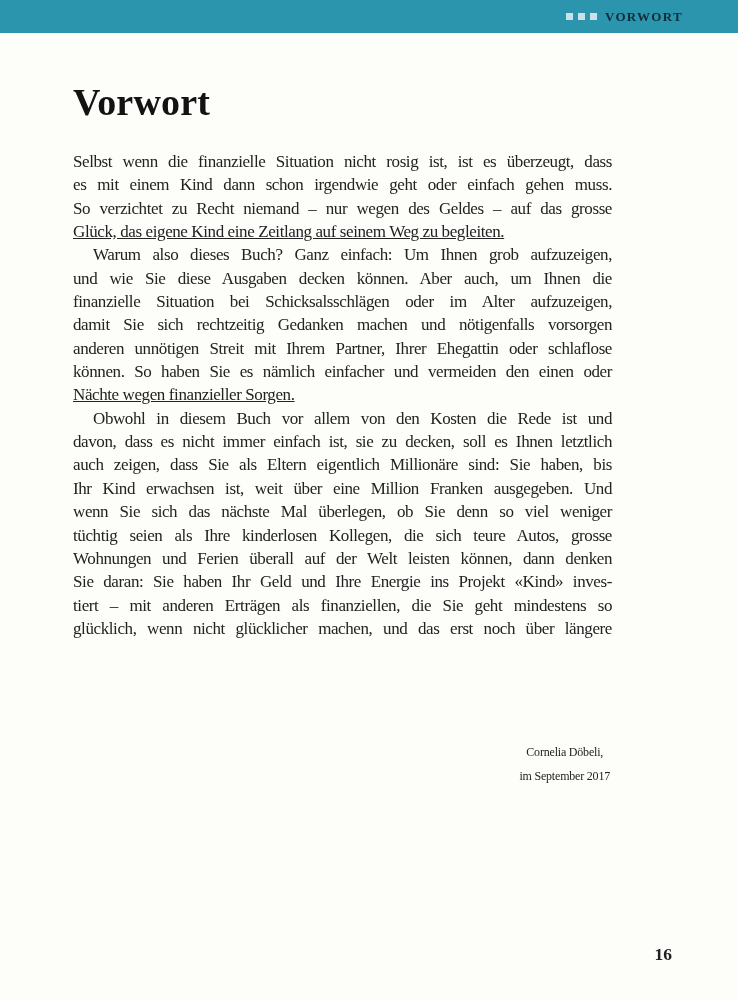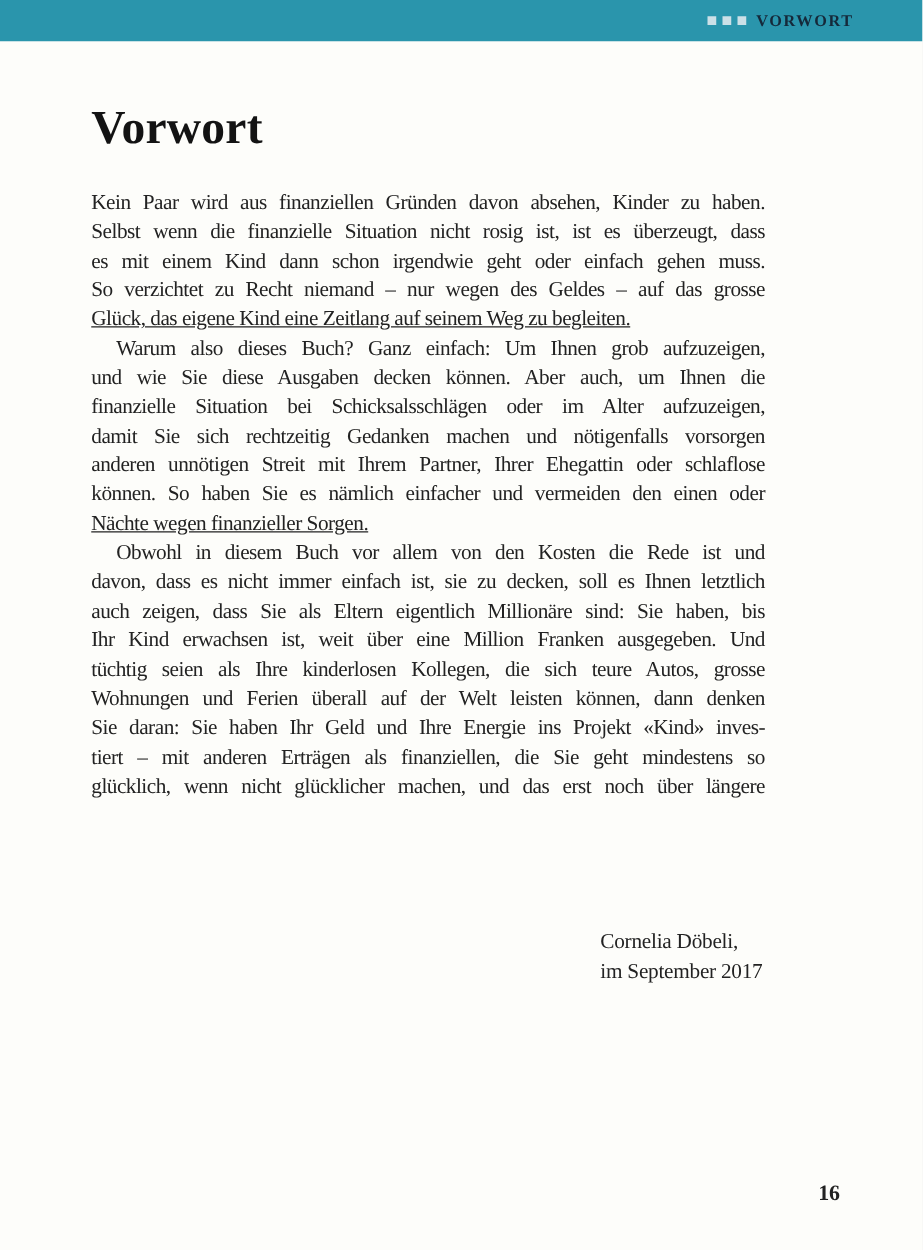--- a/index.html
+++ b/index.html
@@ -52,22 +52,22 @@
     letter-spacing:-0.4px;
   }
   .para { margin:0; }
   .line { text-align:justify; text-align-last:justify; white-space:normal; }
   .line.last { text-align-last:left;text-decoration:underline; }
   .para.indent .line.first { text-indent:20px; }
 
   
   .signature {
     position:absolute; right:128px; top:741px;
-    text-align:left;
-    font-size:17px; line-height:23.5px;
+    text-align:center;
+    font-size:12px; line-height:23.5px;
     color:#222222;
     letter-spacing:-0.2px;
   }
 
   
   .folio {
     position:absolute; right:66px; top:944px;
     font-size:17.5px;
     font-weight:bold;
     color:#222222;
@@ -84,40 +84,40 @@
       <span class="square"></span>
       <span class="square"></span>
     </span>
     <span class="chapter-label">VORWORT</span>
   </div>
 
   <h1 class="page-title">Vorwort</h1>
 
   <div class="body-text">
       <div class="para">
-        <div class="line first">Kein Paar wird aus finanziellen Gründen davon absehen, Kinder zu haben.</div>
         <div class="line">Selbst wenn die finanzielle Situation nicht rosig ist, ist es überzeugt, dass</div>
         <div class="line">es mit einem Kind dann schon irgendwie geht oder einfach gehen muss.</div>
         <div class="line">So verzichtet zu Recht niemand – nur wegen des Geldes – auf das grosse</div>
         <div class="line last">Glück, das eigene Kind eine Zeitlang auf seinem Weg zu begleiten.</div>
       </div>
       <div class="para indent">
         <div class="line first">Warum also dieses Buch? Ganz einfach: Um Ihnen grob aufzuzeigen,</div>
         <div class="line">und wie Sie diese Ausgaben decken können. Aber auch, um Ihnen die</div>
         <div class="line">finanzielle Situation bei Schicksalsschlägen oder im Alter aufzuzeigen,</div>
         <div class="line">damit Sie sich rechtzeitig Gedanken machen und nötigenfalls vorsorgen</div>
         <div class="line">anderen unnötigen Streit mit Ihrem Partner, Ihrer Ehegattin oder schlaflose</div>
         <div class="line">können. So haben Sie es nämlich einfacher und vermeiden den einen oder</div>
         <div class="line last">Nächte wegen finanzieller Sorgen.</div>
       </div>
       <div class="para indent">
         <div class="line first">Obwohl in diesem Buch vor allem von den Kosten die Rede ist und</div>
         <div class="line">davon, dass es nicht immer einfach ist, sie zu decken, soll es Ihnen letztlich</div>
         <div class="line">auch zeigen, dass Sie als Eltern eigentlich Millionäre sind: Sie haben, bis</div>
         <div class="line">Ihr Kind erwachsen ist, weit über eine Million Franken ausgegeben. Und</div>
+        <div class="line">wenn Sie sich das nächste Mal überlegen, ob Sie denn so viel weniger</div>
         <div class="line">tüchtig seien als Ihre kinderlosen Kollegen, die sich teure Autos, grosse</div>
         <div class="line">Wohnungen und Ferien überall auf der Welt leisten können, dann denken</div>
         <div class="line">Sie daran: Sie haben Ihr Geld und Ihre Energie ins Projekt «Kind» inves-</div>
         <div class="line">tiert – mit anderen Erträgen als finanziellen, die Sie geht mindestens so</div>
         <div class="line">glücklich, wenn nicht glücklicher machen, und das erst noch über längere</div>
       </div>
     </div>
 
   <div class="signature">
     <div>Cornelia Döbeli,</div>

